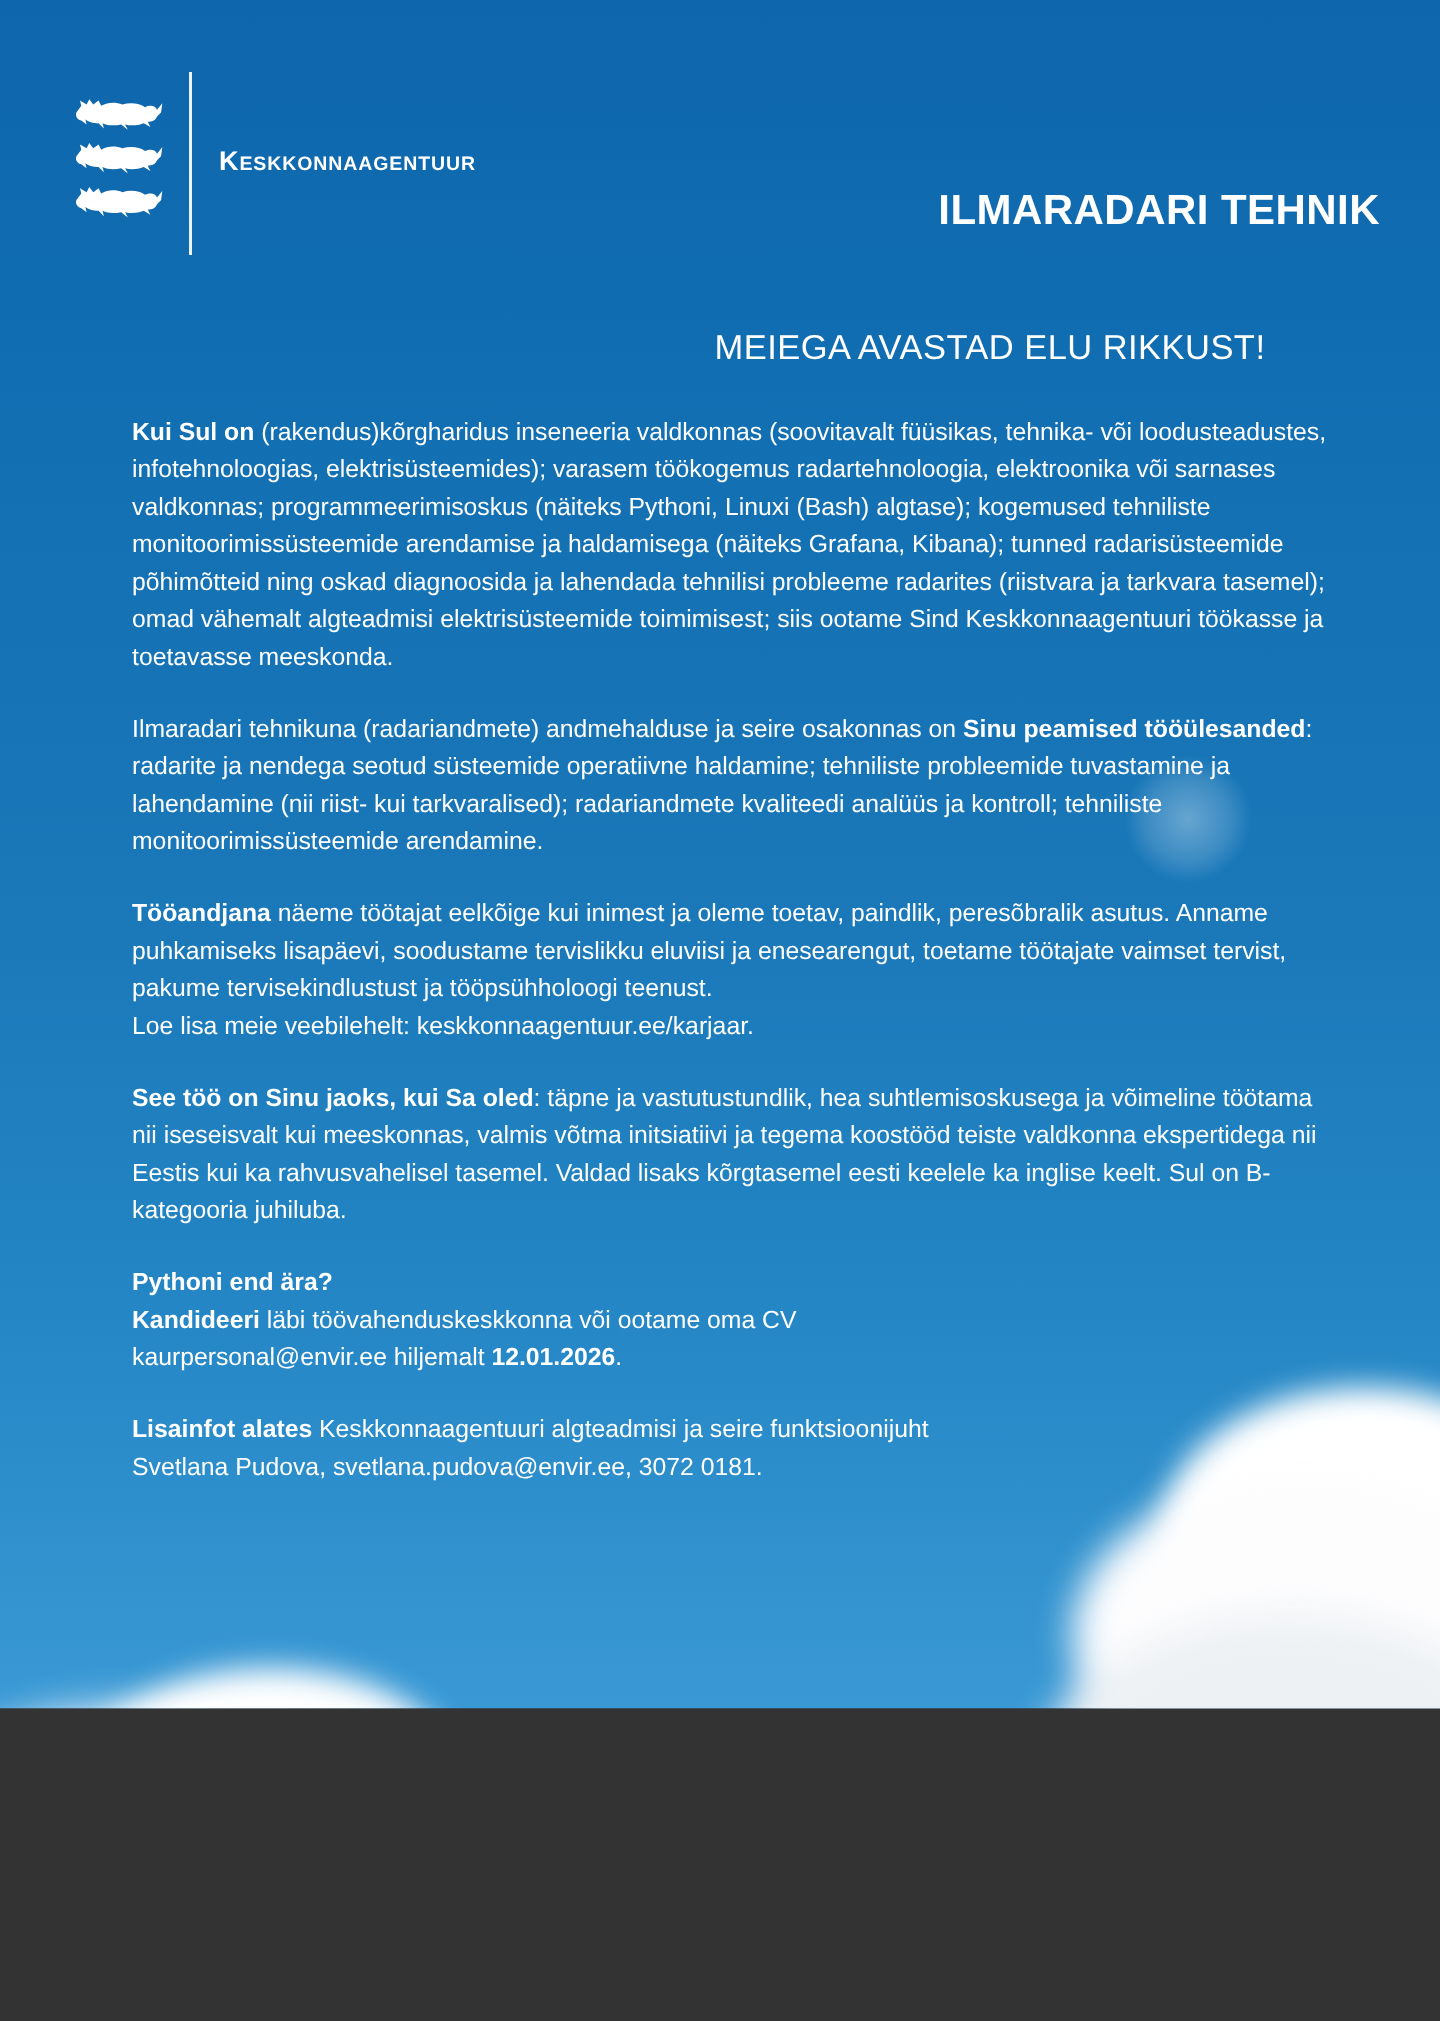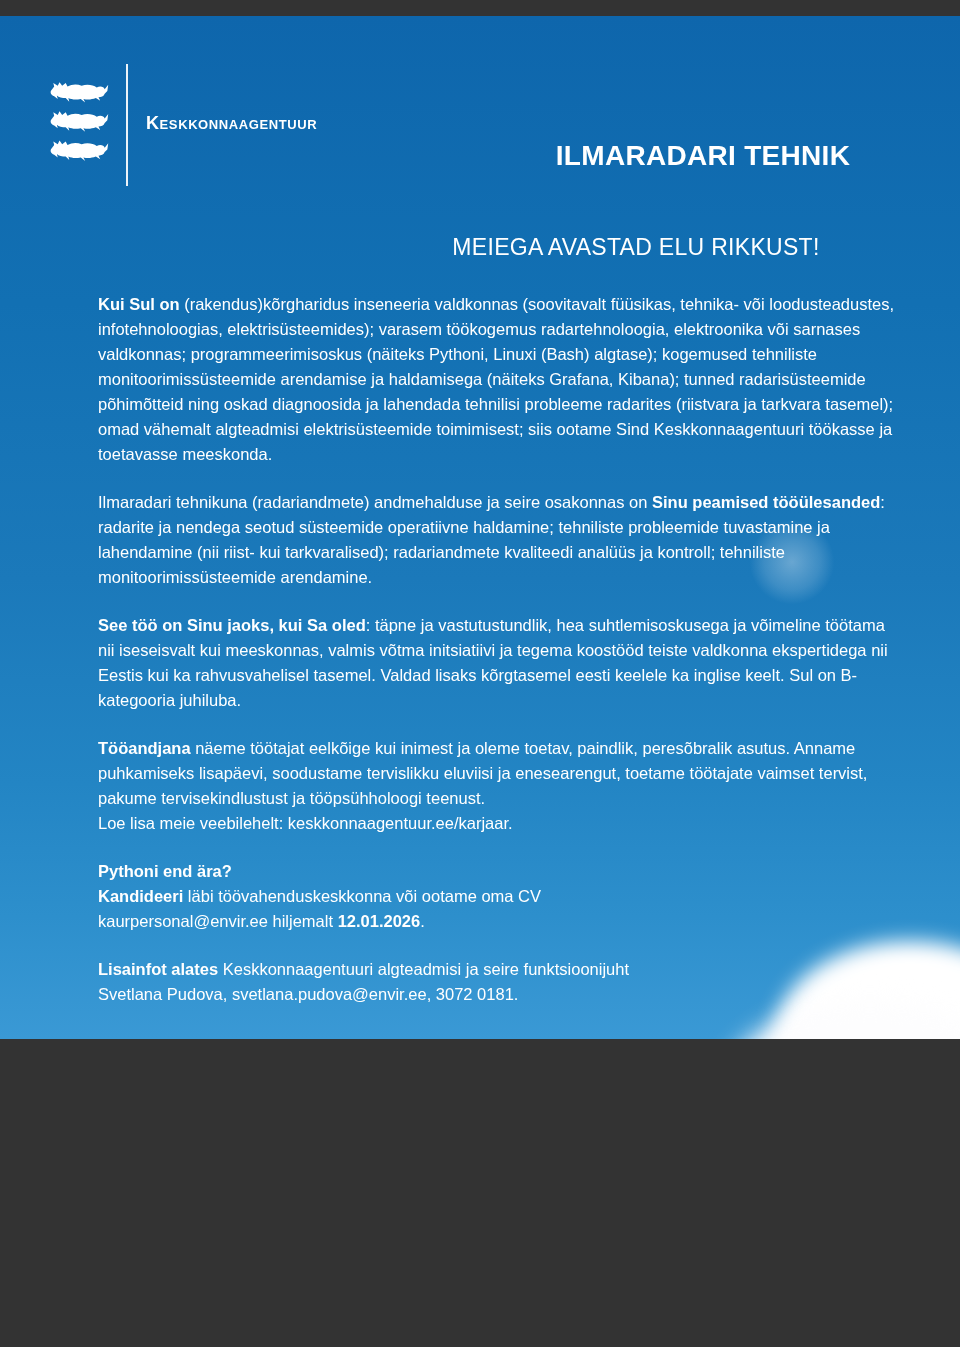--- a/index.html
+++ b/index.html
@@ -5,22 +5,22 @@
   :root{
     --sky-top:#0e66ac;
     --sky-mid:#1b79ba;
     --sky-bottom:#3a99d5;
     --text-color:#ffffff;
   }
   *{box-sizing:border-box;}
   body{margin:0;background:#333;}
   .page{
     position:relative;
-    width:960px;height:1023px;
-    margin:16px auto;
+    width:960px;height:1139px;
+    margin:0 auto;
     overflow:hidden;
     background:linear-gradient(180deg,
       var(--sky-top) 0%,
       #1270b3 28%,
       var(--sky-mid) 55%,
       #2385c4 75%,
       #2d8fcc 88%,
       var(--sky-bottom) 100%);
     font-family:"Liberation Sans","DejaVu Sans",sans-serif;
     color:var(--text-color);
@@ -49,30 +49,30 @@
   }
   
   .lions{position:absolute;left:48px;top:64px;}
   .logo-divider{position:absolute;left:126px;top:48px;width:2px;height:122px;background:rgba(255,255,255,.92);}
   .org-name{
     position:absolute;left:146px;top:97px;
     font-variant:small-caps;font-weight:600;font-size:18px;letter-spacing:.6px;
   }
   
   .job-title{
-    position:absolute;left:468px;top:124px;width:470px;
-    text-align:center;font-size:28px;font-weight:700;letter-spacing:.3px;
+    position:absolute;left:450px;top:124px;width:470px;
+    text-align:right;font-size:28px;font-weight:700;letter-spacing:.3px;
   }
   .tagline{
-    position:absolute;left:396px;top:218px;width:480px;
+    position:absolute;left:420px;top:218px;width:480px;
     text-align:center;font-size:23px;font-weight:400;letter-spacing:.3px;
   }
   
   .content{
-    position:absolute;left:98px;top:276px;width:806px;
+    position:absolute;left:88px;top:276px;width:806px;
     font-size:16.5px;line-height:25px;
   }
   .content p{margin:0 0 23px 0;}
   b{font-weight:700;}
 </style>
 </head>
 <body>
 
 <div class="page">
 
@@ -110,24 +110,24 @@
 
   <div class="job-title">ILMARADARI TEHNIK</div>
   <div class="tagline">MEIEGA AVASTAD ELU RIKKUST!</div>
 
   <div class="content">
 
     <p><b>Kui Sul on</b><span> (rakendus)kõrgharidus inseneeria valdkonnas (soovitavalt füüsikas, tehnika- või loodusteadustes, infotehnoloogias, elektrisüsteemides); varasem töökogemus radartehnoloogia, elektroonika või sarnases valdkonnas; programmeerimisoskus (näiteks Pythoni, Linuxi (Bash) algtase); kogemused tehniliste monitoorimissüsteemide arendamise ja haldamisega (näiteks Grafana, Kibana); tunned radarisüsteemide põhimõtteid ning oskad diagnoosida ja lahendada tehnilisi probleeme radarites (riistvara ja tarkvara tasemel); omad vähemalt algteadmisi elektrisüsteemide toimimisest; siis ootame Sind Keskkonnaagentuuri töökasse ja toetavasse meeskonda.</span></p>
 
     <p><span>Ilmaradari tehnikuna (radariandmete) andmehalduse ja seire osakonnas on </span><b>Sinu peamised tööülesanded</b><span>: radarite ja nendega seotud süsteemide operatiivne haldamine; tehniliste probleemide tuvastamine ja lahendamine (nii riist- kui tarkvaralised); radariandmete kvaliteedi analüüs ja kontroll; tehniliste monitoorimissüsteemide arendamine.</span></p>
 
-    <p><b>See töö on Sinu jaoks, kui Sa oled</b><span>: täpne ja vastutustundlik, hea suhtlemisoskusega ja võimeline töötama nii iseseisvalt kui meeskonnas, valmis võtma initsiatiivi ja tegema koostööd teiste valdkonna ekspertidega nii Eestis kui ka rahvusvahelisel tasemel. Valdad lisaks kõrgtasemel eesti keelele ka inglise keelt. Sul on B-kategooria juhiluba.</span></p>
-
     <p><b>Tööandjana</b><span> näeme töötajat eelkõige kui inimest ja oleme toetav, paindlik, peresõbralik asutus. Anname puhkamiseks lisapäevi, soodustame tervislikku eluviisi ja enesearengut, toetame töötajate vaimset tervist, pakume tervisekindlustust ja tööpsühholoogi teenust.</span><br>
       <span>Loe lisa meie veebilehelt: keskkonnaagentuur.ee/karjaar.</span></p>
+
+    <p><b>See töö on Sinu jaoks, kui Sa oled</b><span>: täpne ja vastutustundlik, hea suhtlemisoskusega ja võimeline töötama nii iseseisvalt kui meeskonnas, valmis võtma initsiatiivi ja tegema koostööd teiste valdkonna ekspertidega nii Eestis kui ka rahvusvahelisel tasemel. Valdad lisaks kõrgtasemel eesti keelele ka inglise keelt. Sul on B-kategooria juhiluba.</span></p>
 
     <p>
       <b>Pythoni end ära?</b><br>
       <b>Kandideeri</b><span> läbi töövahenduskeskkonna või ootame oma CV</span><br>
       <span>kaurpersonal@envir.ee hiljemalt </span><b>12.01.2026</b><span>.</span></p>
 
     <p><b>Lisainfot alates</b><span> Keskkonnaagentuuri algteadmisi ja seire funktsioonijuht</span><br>
       <span>Svetlana Pudova, svetlana.pudova@envir.ee, 3072 0181.</span></p>
 
 

